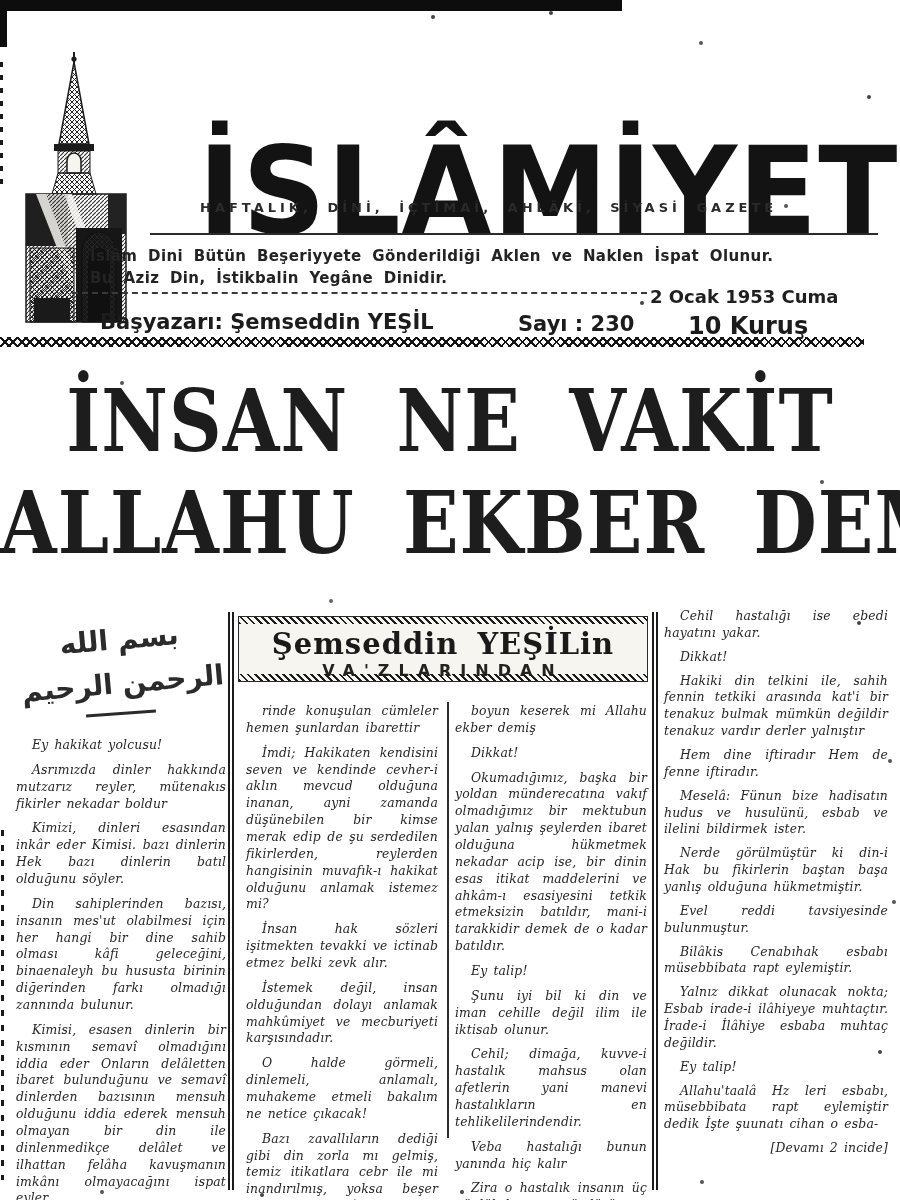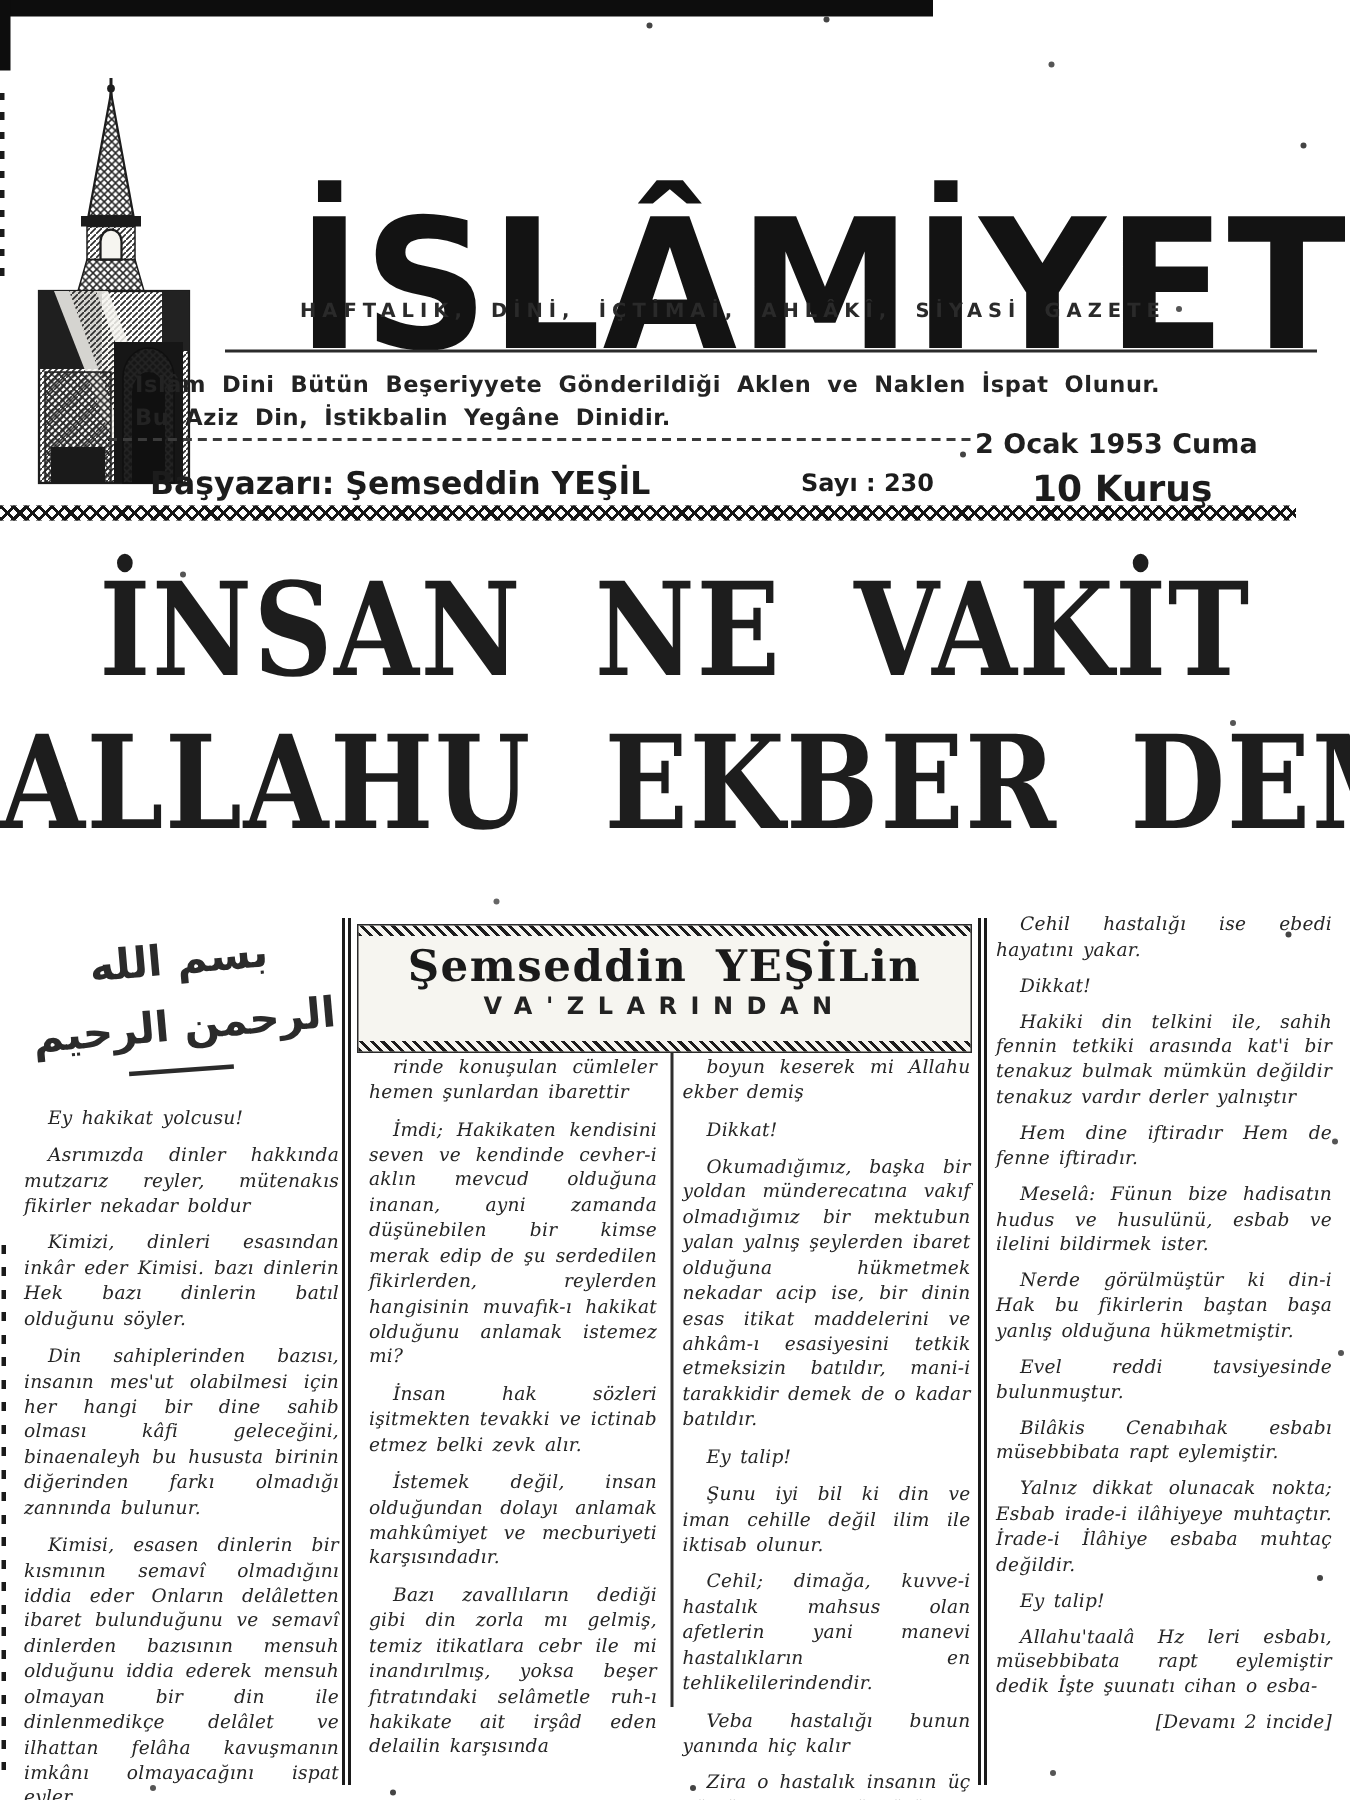--- a/index.html
+++ b/index.html
@@ -42,38 +42,38 @@
     letter-spacing:.4px;word-spacing:5px;color:#232323;white-space:nowrap;
   }
   .motto-1{top:247px;} .motto-2{top:269px;}
   .rule-dashed{position:absolute;left:72px;top:292px;width:575px;border-top:2px dashed #3a3a3a;}
   .date-line{
     position:absolute;left:650px;top:286px;width:215px;
     font-family:"DejaVu Sans", sans-serif;font-weight:bold;font-size:18px;color:#1f1f1f;white-space:nowrap;
   }
   .editor-row span{position:absolute;font-family:"DejaVu Sans", sans-serif;font-weight:bold;color:#1c1c1c;white-space:nowrap;}
   .editor-name{left:100px;top:310px;font-size:21px;}
-  .issue-no{left:534px;top:312px;font-size:16px;}
+  .issue-no{left:518px;top:312px;font-size:21px;}
   .price{left:688px;top:312px;font-size:24px;}
   .zigzag{
     position:absolute;left:0;top:337px;width:864px;height:10px;
     background:
       repeating-linear-gradient(45deg,#161616 0 2px,transparent 2px 6px),
       repeating-linear-gradient(135deg,#161616 0 2px,transparent 2px 6px);
   }
   
   .headline{position:absolute;left:0;width:900px;text-align:center;
     font-family:"DejaVu Serif", serif;font-weight:bold;color:#1d1d1d;
     font-size:73px;line-height:82px;letter-spacing:1px;word-spacing:22px;
     transform:scaleY(1.18);transform-origin:top;white-space:nowrap;}
   .headline-1{top:372px;} .headline-2{top:474px;}
   
   .feature-frame{position:absolute;left:228px;top:612px;width:430px;height:578px;
     border-left:6px double #1b1b1b;border-right:6px double #1b1b1b;box-sizing:border-box;}
-  .vaaz-box{position:absolute;left:238px;top:616px;width:410px;height:86px;
+  .vaaz-box{position:absolute;left:238px;top:616px;width:410px;height:66px;
     border:1px solid #2a2a2a;box-sizing:border-box;background:#f6f5f0;}
   .vaaz-box::before,.vaaz-box::after{content:"";position:absolute;left:0;right:0;height:7px;
     background:repeating-linear-gradient(45deg,#1c1c1c 0 2px,transparent 2px 5px);}
   .vaaz-box::before{top:0;} .vaaz-box::after{bottom:0;}
   .vaaz-title{margin-top:11px;text-align:center;font-family:"DejaVu Serif", serif;
     font-weight:bold;font-size:29px;line-height:32px;color:#1a1a1a;letter-spacing:1px;word-spacing:8px;}
   .vaaz-subtitle{text-align:center;font-family:"DejaVu Sans", sans-serif;
     font-weight:bold;font-size:16px;line-height:22px;letter-spacing:9px;color:#222;}
   .col-divider{position:absolute;left:447px;top:702px;width:2px;height:436px;background:#2e2e2e;}
   
@@ -169,20 +169,21 @@
         <p class="para">Din sahiplerinden bazısı, insanın mes'ut olabilmesi için her hangi bir dine sahib olması kâfi geleceğini, binaenaleyh bu hususta birinin diğerinden farkı olmadığı zannında bulunur.</p>
         <p class="para">Kimisi, esasen dinlerin bir kısmının semavî olmadığını iddia eder  Onların delâletten ibaret bulunduğunu ve semavî dinlerden bazısının mensuh olduğunu iddia ederek mensuh olmayan bir din ile dinlenmedikçe delâlet ve ilhattan felâha kavuşmanın imkânı olmayacağını ispat eyler.</p>
       </div>
   </div>
   <div class="col col-2">
     <div>
         <p class="para">rinde konuşulan cümleler hemen şunlardan ibarettir</p>
         <p class="para">İmdi;  Hakikaten kendisini seven ve kendinde cevher-i aklın mevcud olduğuna inanan, ayni zamanda düşünebilen bir kimse merak edip de şu serdedilen fikirlerden, reylerden hangisinin muvafık-ı hakikat olduğunu anlamak istemez mi?</p>
         <p class="para">İnsan hak sözleri işitmekten tevakki ve ictinab etmez belki zevk alır.</p>
         <p class="para">İstemek değil, insan olduğundan dolayı anlamak mahkûmiyet ve mecburiyeti karşısındadır.</p>
+        <p class="para">O halde görmeli, dinlemeli, anlamalı, muhakeme etmeli bakalım ne netice çıkacak!</p>
         <p class="para">Bazı zavallıların dediği gibi din zorla mı gelmiş, temiz itikatlara cebr ile mi inandırılmış, yoksa beşer fıtratındaki selâmetle ruh-ı hakikate ait irşâd eden delailin karşısında</p>
       </div>
   </div>
   <div class="col col-3">
     <div>
         <p class="para">boyun keserek mi Allahu ekber demiş</p>
         <p class="para">Dikkat!</p>
         <p class="para">Okumadığımız, başka bir yoldan münderecatına vakıf olmadığımız bir mektubun yalan yalnış şeylerden ibaret olduğuna hükmetmek nekadar acip ise, bir dinin esas itikat maddelerini ve ahkâm-ı esasiyesini tetkik etmeksizin batıldır, mani-i tarakkidir demek de o kadar batıldır.</p>
         <p class="para">Ey talip!</p>
         <p class="para">Şunu iyi bil ki din ve iman cehille değil ilim ile iktisab olunur.</p>

